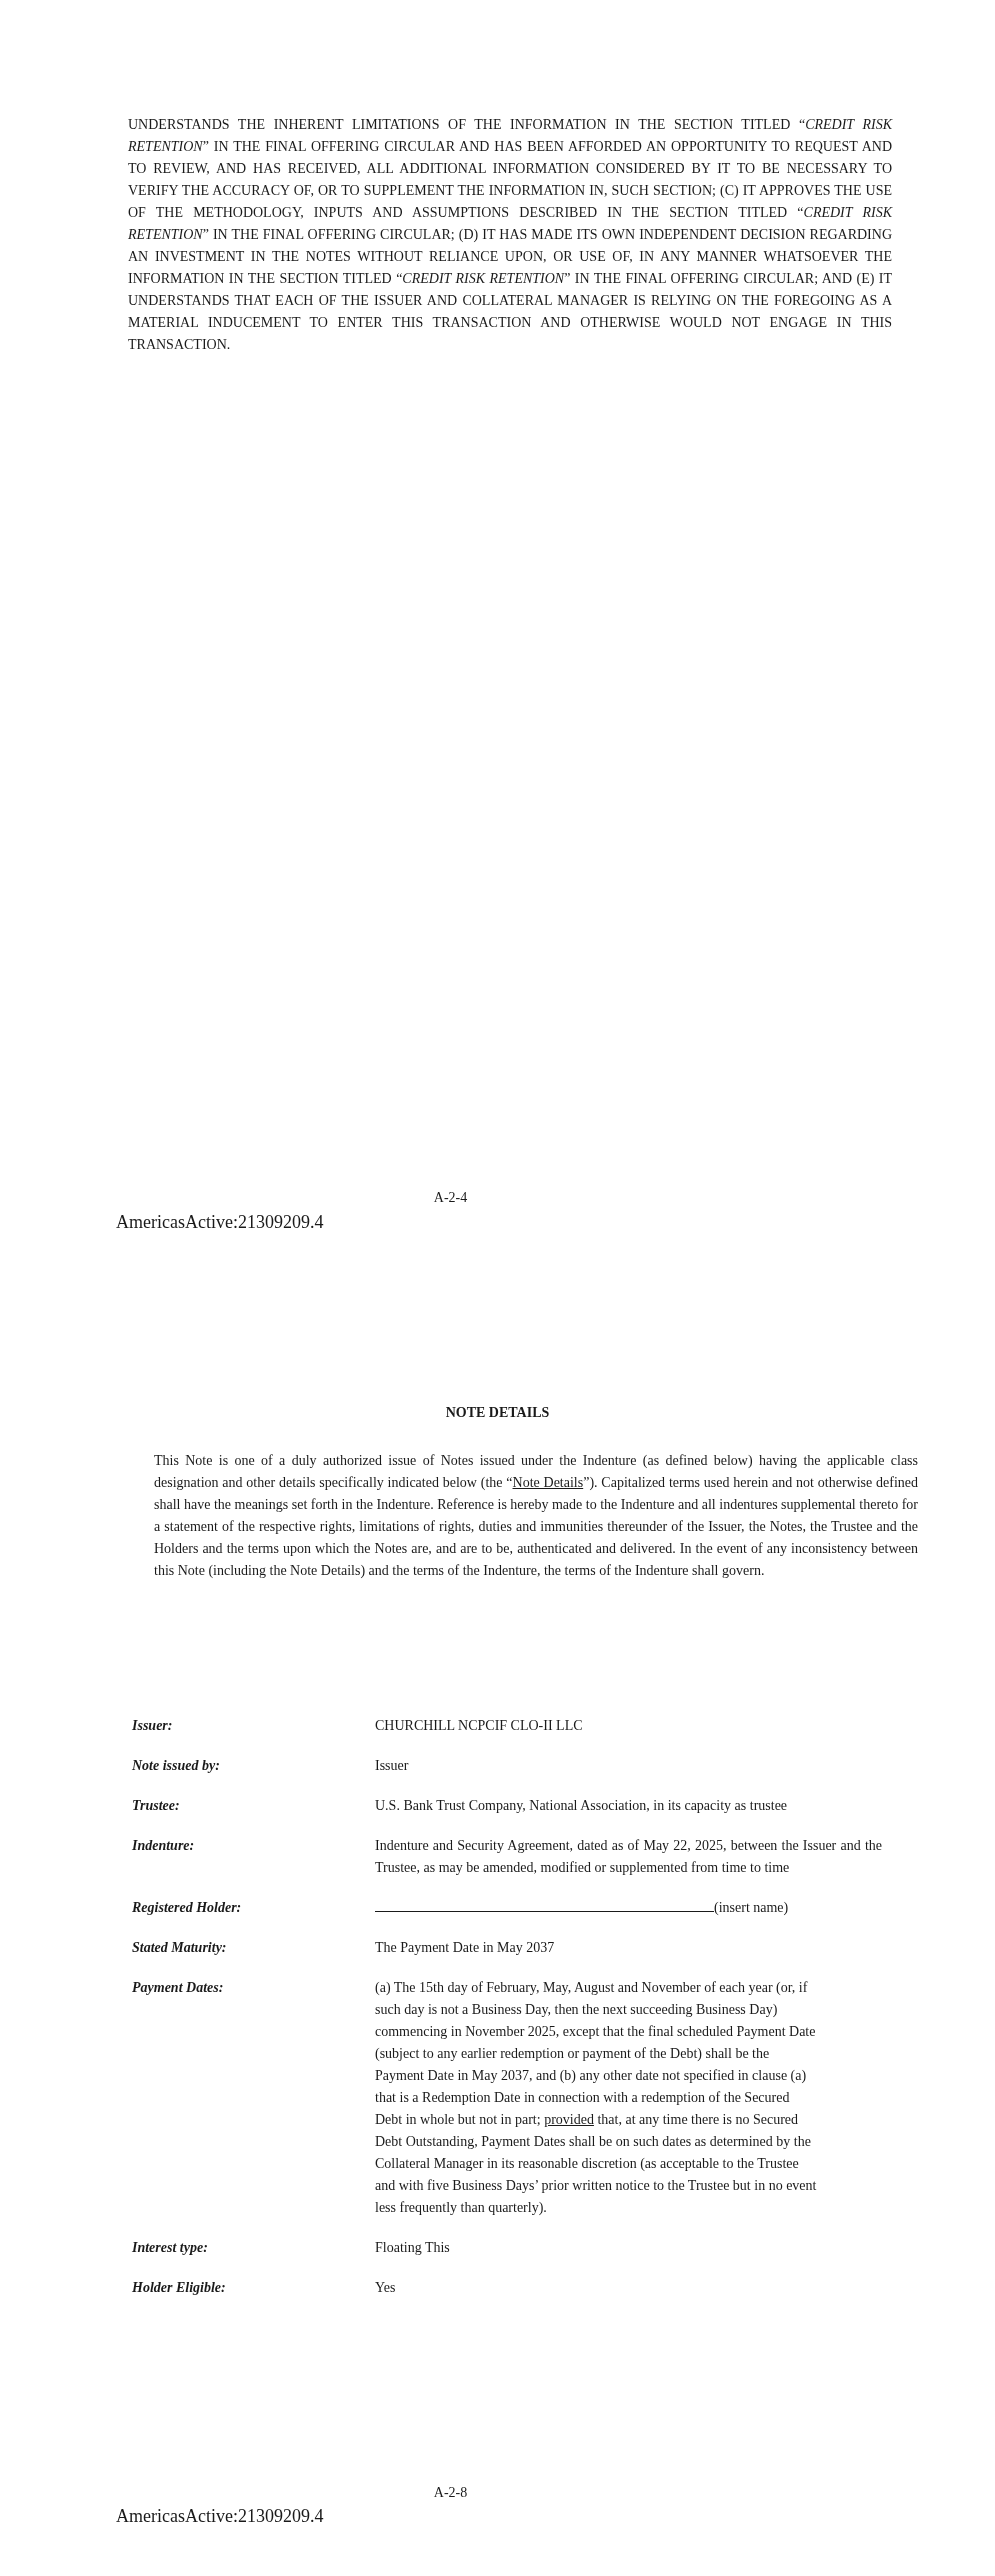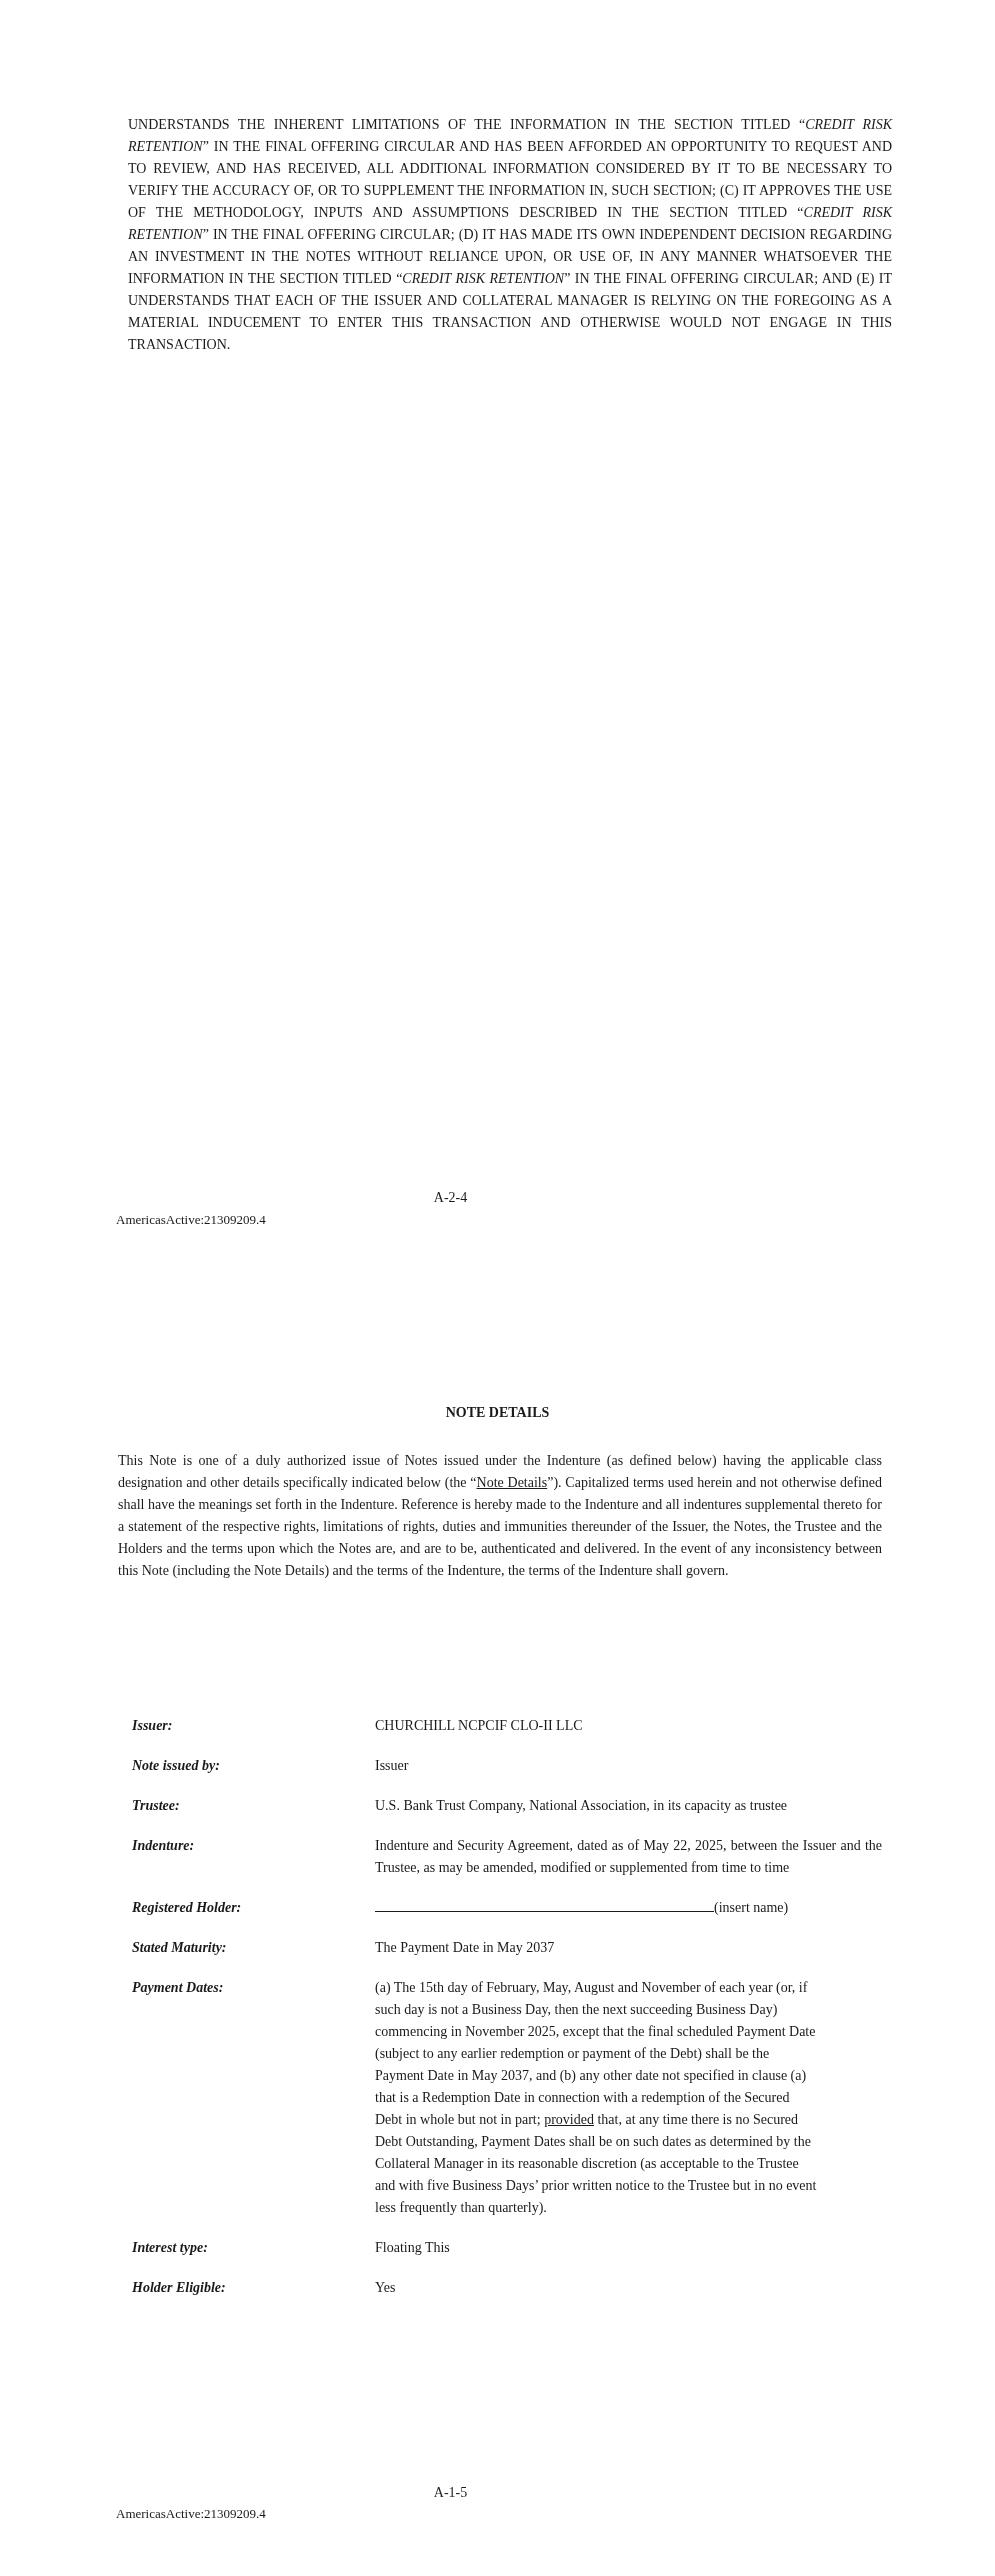--- a/index.html
+++ b/index.html
@@ -14,36 +14,36 @@
   }
   .para {
     position: absolute;
     left: 118px;
     width: 764px;
     font-size: 14px;
     line-height: 22px;
     text-align: justify;
   }
   #p1-para { top: 114px; margin-left: 10px; }
-  #p2-intro { top: 1450px; }
+  #p2-intro { top: 1450px; margin-left: 36px; }
   .italic { font-style: italic; }
   .underline { text-decoration: underline; }
   .footer-page {
     position: absolute;
     left: 0;
     width: 901px;
     text-align: center;
     font-size: 14px;
   }
   #footer1-page { top: 1190px; }
   #footer2-page { top: 2485px; }
   .doc-ref {
     position: absolute;
     left: 116px;
-    font-size: 13px;
+    font-size: 18px;
     white-space: nowrap;
   }
   #doc-ref-1 { top: 1212px; }
   #doc-ref-2 { top: 2506px; }
   #p2-title {
     position: absolute;
     top: 1405px;
     left: 0;
     width: 995px;
     text-align: center;
@@ -134,15 +134,15 @@
     <div class="tvalue left">Floating This</div>
   </div>
 
   <div class="trow">
     <div class="tlabel">Holder Eligible:</div>
     <div class="tvalue left">Yes</div>
   </div>
 
 </div>
 
-<div class="footer-page" id="footer2-page">A-1-5</div>
+<div class="footer-page" id="footer2-page">A-2-8</div>
 <div class="doc-ref" id="doc-ref-2">AmericasActive:21309209.4</div>
 
 
 </body></html>

